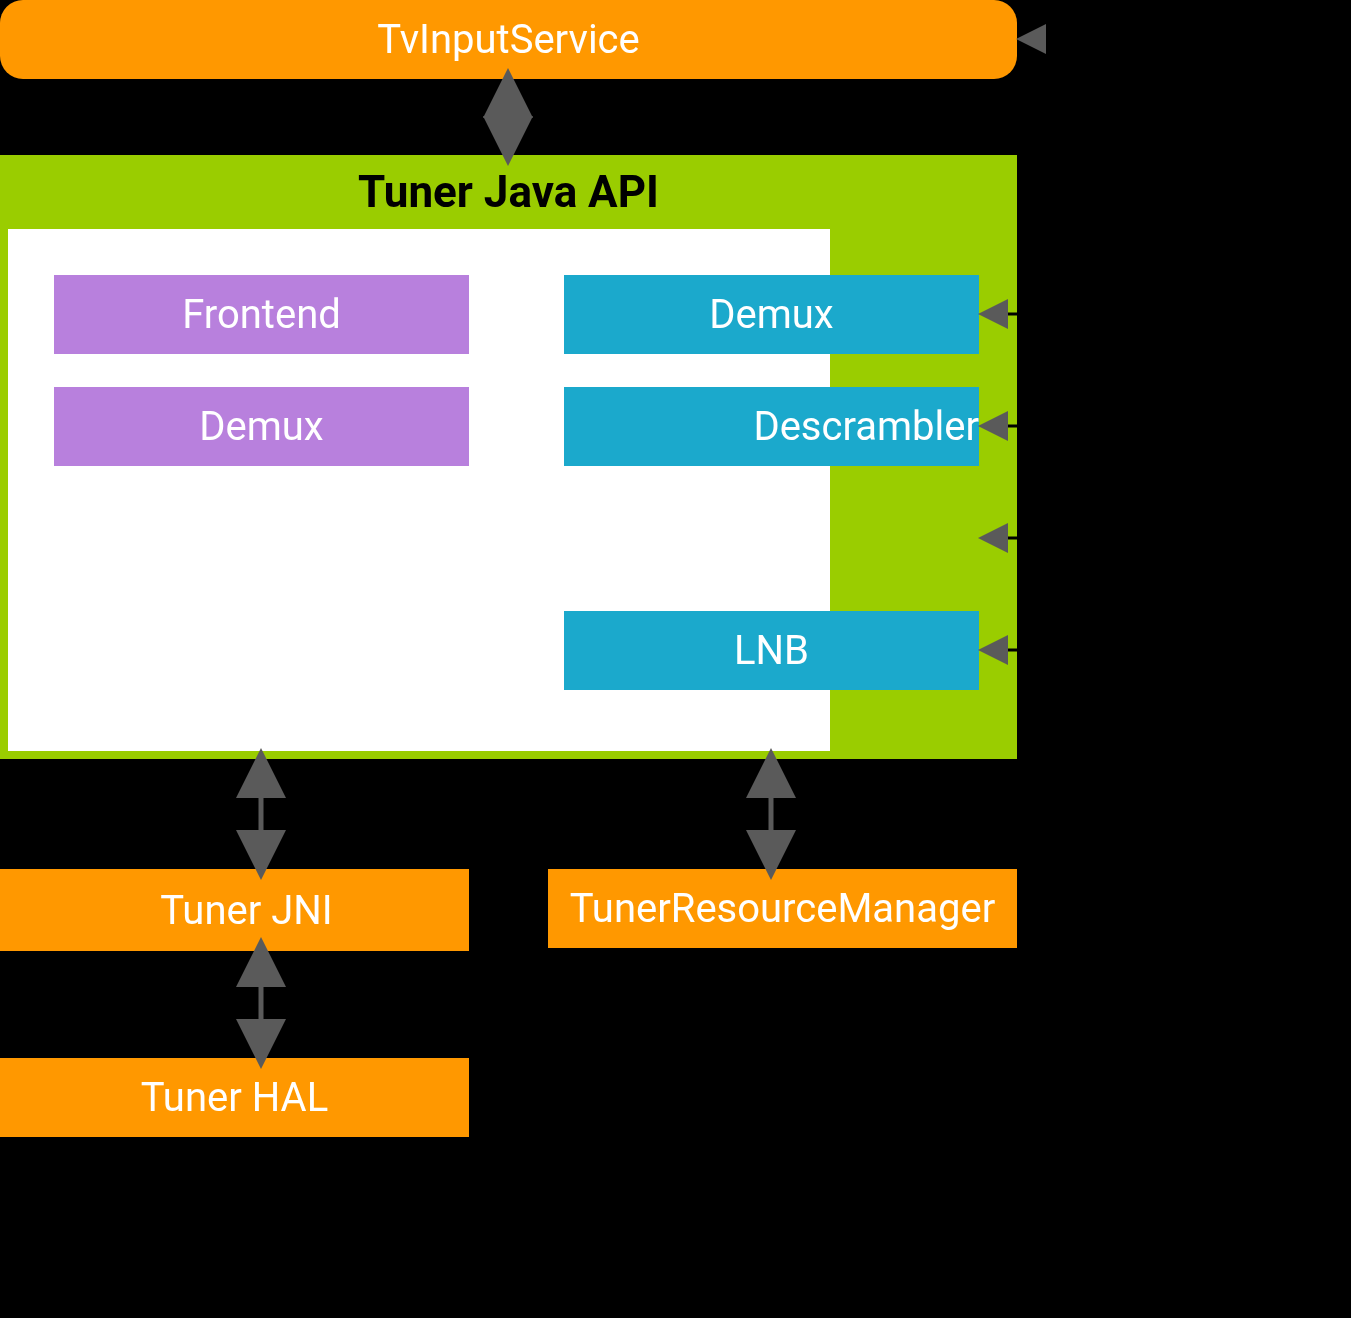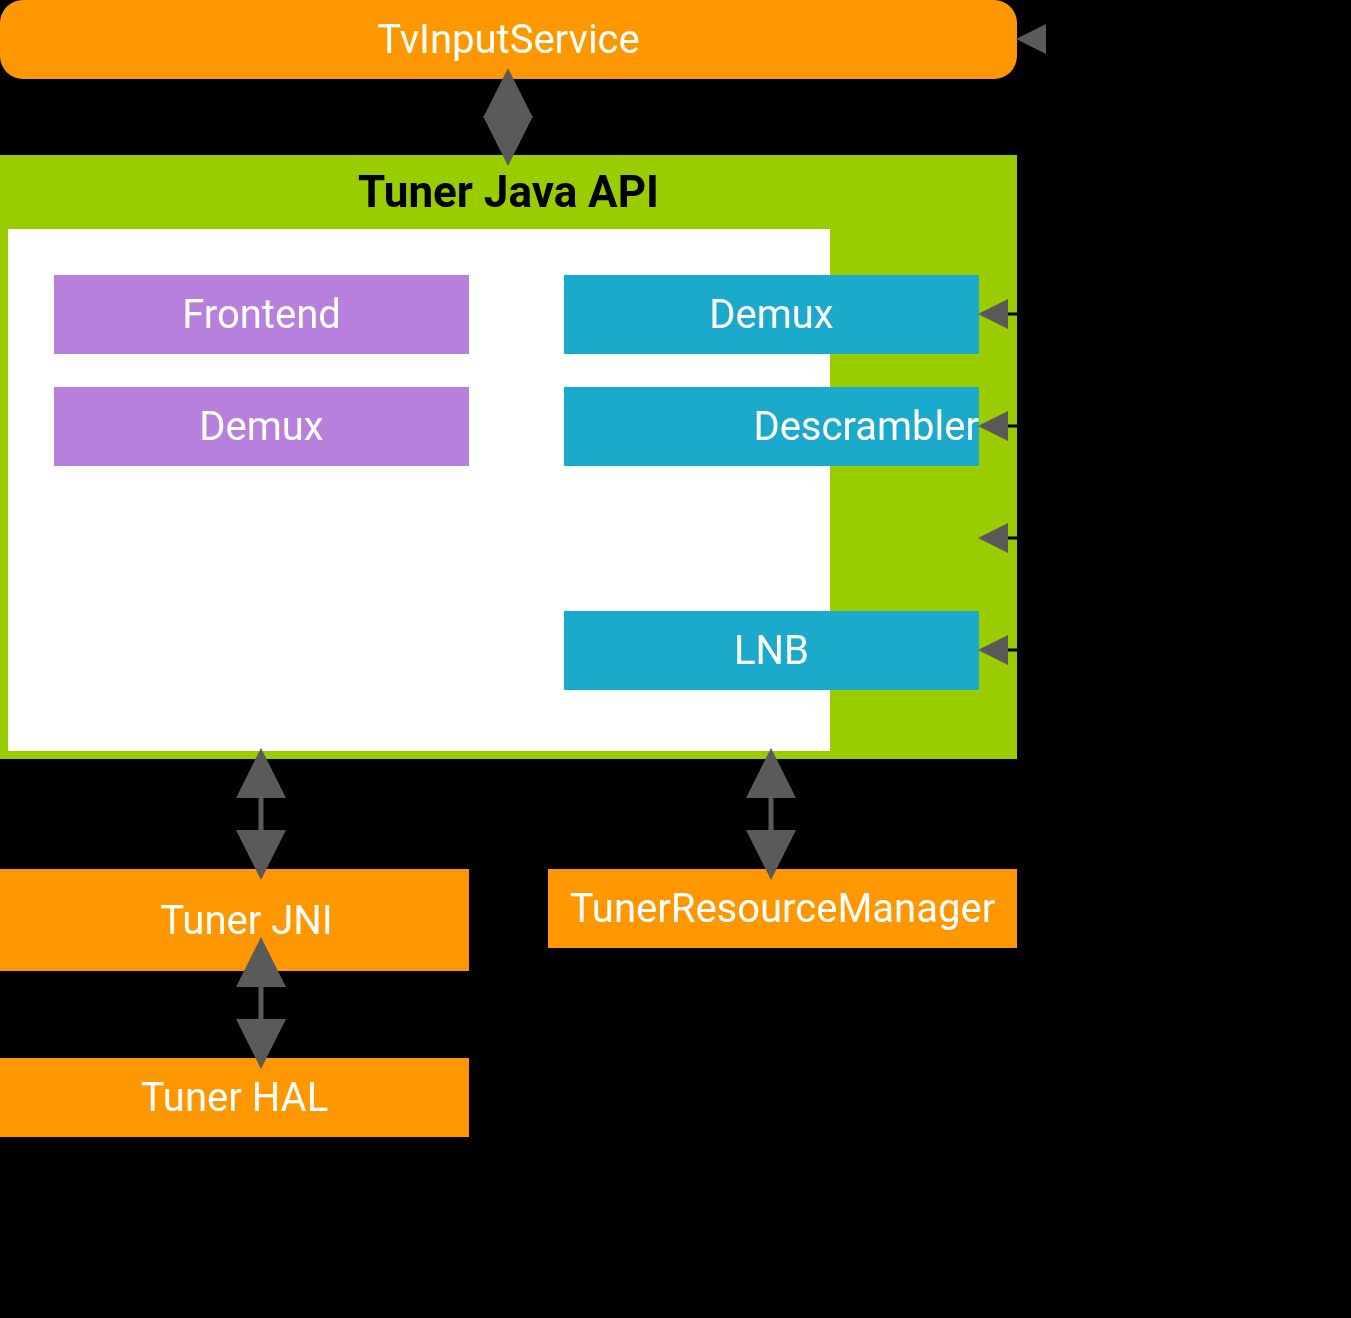--- a/index.html
+++ b/index.html
@@ -85,21 +85,21 @@
     <div class="box blue" style="left:556px; top:158px; width:415px; height:79px;justify-content:flex-end;">
       <span>Descrambler</span>
     </div>
     <div class="box blue" style="left:556px; top:382px; width:415px; height:79px;">
       <span>LNB</span>
     </div>
 
   </div>
 </div>
 
-<div class="box orange" style="left:0; top:869px; width:469px; height:102px;padding-left:24px;">
+<div class="box orange" style="left:0; top:869px; width:469px; height:82px;padding-left:24px;">
   <span>Tuner JNI</span>
 </div>
 
 <div class="box orange" style="left:548px; top:869px; width:469px; height:79px;">
   <span>TunerResourceManager</span>
 </div>
 
 <div class="box orange" style="left:0; top:1058px; width:469px; height:79px;">
   <span>Tuner HAL</span>
 </div>

